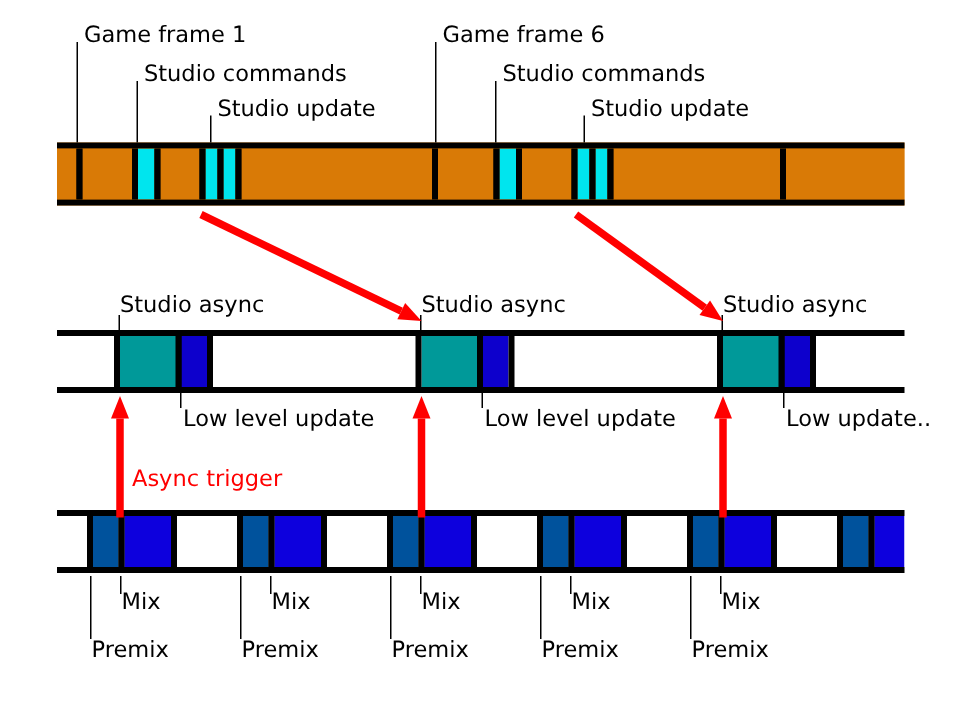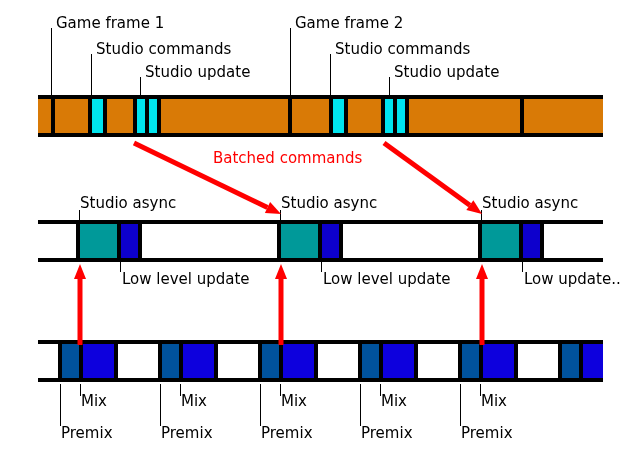--- a/index.html
+++ b/index.html
@@ -102,21 +102,21 @@
       <div class="seg" style="left: 486px; width: 79px; background: rgb(217, 122, 6);"></div>
       <div class="divider" style="left: 482px;"></div>
     </div>
   <div id="game-labels">
       <div class="lbl" style="left: 56px; top: 16px;">Game frame 1</div>
       <div class="tick" style="left: 51px; top: 28px; height: 67px;"></div>
       <div class="lbl" style="left: 96px; top: 42px;">Studio commands</div>
       <div class="tick" style="left: 91px; top: 54px; height: 41px;"></div>
       <div class="lbl" style="left: 145px; top: 65px;">Studio update</div>
       <div class="tick" style="left: 140px; top: 77px; height: 18px;"></div>
-      <div class="lbl" style="left: 295px; top: 16px;">Game frame 2</div>
+      <div class="lbl" style="left: 295px; top: 16px;">Game frame 6</div>
       <div class="tick" style="left: 290px; top: 28px; height: 67px;"></div>
       <div class="lbl" style="left: 335px; top: 42px;">Studio commands</div>
       <div class="tick" style="left: 330px; top: 54px; height: 41px;"></div>
       <div class="lbl" style="left: 394px; top: 65px;">Studio update</div>
       <div class="tick" style="left: 389px; top: 77px; height: 18px;"></div>
     </div>
 
   <div class="bar" id="track-studio" style="left: 38px; top: 220px; width: 565px; height: 42px; background: rgb(255, 255, 255);">
       <div class="seg" style="left: 42px; width: 38px; background: rgb(0, 153, 153);"></div>
       <div class="divider" style="left: 38px;"></div>
@@ -205,22 +205,22 @@
       <div class="lbl" style="left: 381px; top: 394px;">Mix</div>
       <div class="tick" style="left: 380px; top: 384px; height: 12px;"></div>
       <div class="lbl" style="left: 361px; top: 426px;">Premix</div>
       <div class="tick" style="left: 360px; top: 384px; height: 42px;"></div>
       <div class="lbl" style="left: 481px; top: 394px;">Mix</div>
       <div class="tick" style="left: 480px; top: 384px; height: 12px;"></div>
       <div class="lbl" style="left: 461px; top: 426px;">Premix</div>
       <div class="tick" style="left: 460px; top: 384px; height: 42px;"></div>
     </div>
 
-  <div class="lbl red" id="batched-commands-label" style="left: 213px; top: 151px; color: rgb(255, 0, 0);">Batched commands</div>
-
+
+  <div class="lbl red" id="async-trigger-label" style="left: 88px; top: 312px; color: rgb(255, 0, 0);">Async trigger</div>
 
   <svg id="overlay" viewBox="0 0 640 467" width="640" height="467">
       <line x1="134" y1="143" x2="267.49296618511124" y2="207.4761945519925" stroke="#ff0000" stroke-width="5"></line>
       <polygon points="281,214 264.88344400590825,212.87900807794801 270.10248836431424,202.073381026037" fill="#ff0000"></polygon>
       <line x1="384" y1="143" x2="469.8528988828041" y2="205.19954919060294" stroke="#ff0000" stroke-width="5"></line>
       <polygon points="482,214 466.33271855904525,210.0583896374813 473.3730792065629,200.34070874372458" fill="#ff0000"></polygon>
       <line x1="80" y1="345" x2="80" y2="279" stroke="#ff0000" stroke-width="5"></line>
       <polygon points="80,264 86,279 74,279" fill="#ff0000"></polygon>
       <line x1="281" y1="345" x2="281" y2="279" stroke="#ff0000" stroke-width="5"></line>
       <polygon points="281,264 287,279 275,279" fill="#ff0000"></polygon>

